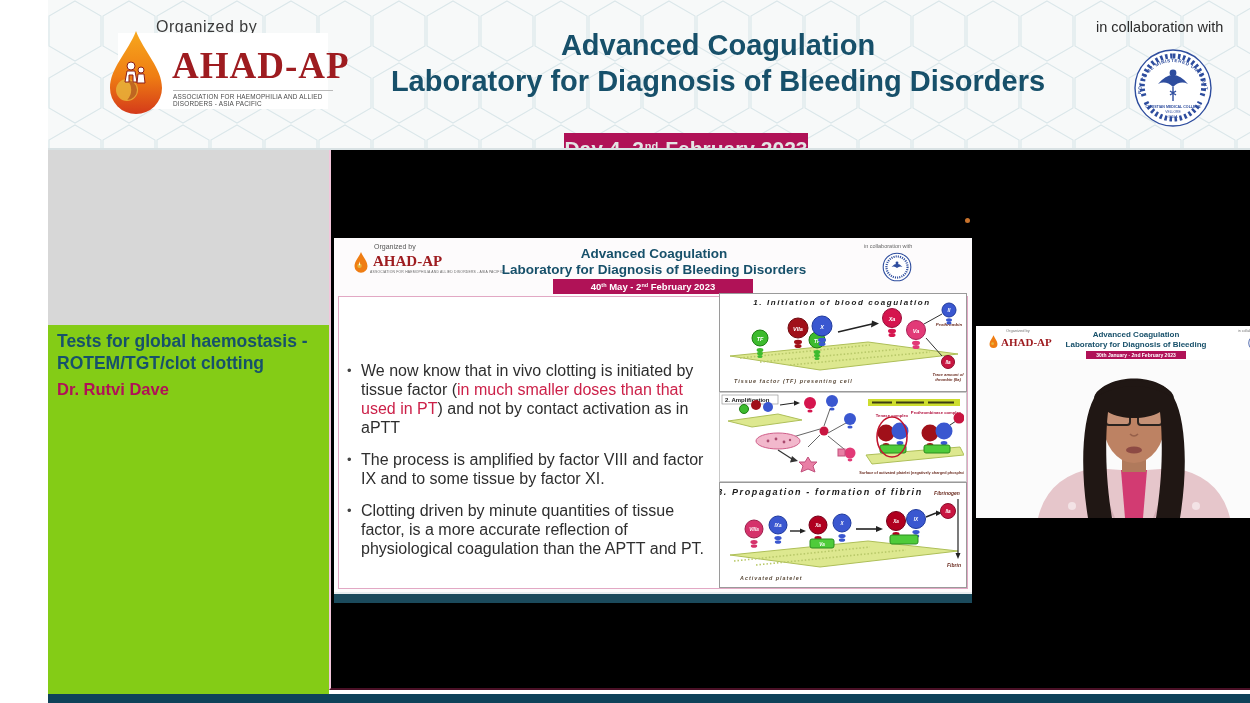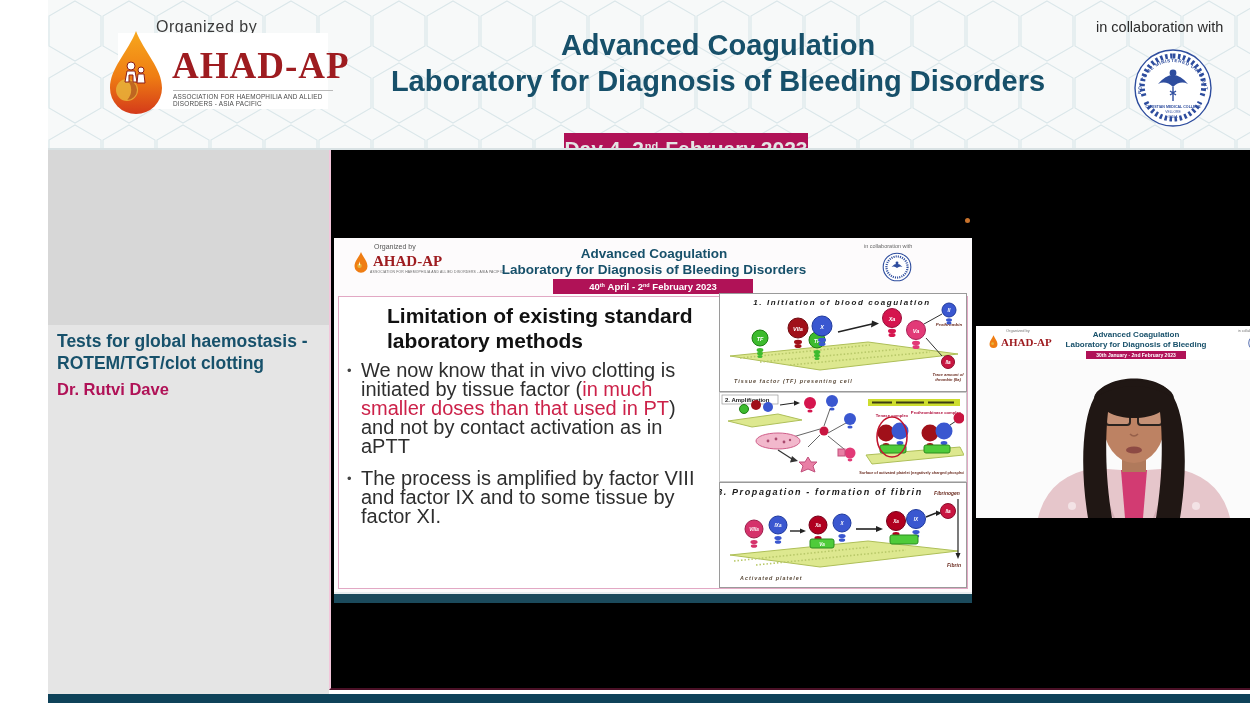--- a/index.html
+++ b/index.html
@@ -14,21 +14,21 @@
   .ahad-drop{position:absolute;left:52px;top:28px;}
   .ahad-name{position:absolute;left:124px;top:44px;font-family:"Liberation Serif",serif;font-weight:700;font-size:37px;color:#9e1c20;letter-spacing:1px;}
   .ahad-tag{position:absolute;left:125px;top:90px;width:160px;font-size:6.4px;color:#4a4a4a;letter-spacing:.2px;border-top:1px solid #b9b9b9;padding-top:2px;}
   .main-title{position:absolute;left:300px;top:27px;width:740px;text-align:center;color:#17506a;font-weight:700;font-size:29px;line-height:36px;}
   .collab{position:absolute;left:1048px;top:19px;font-size:14.5px;color:#2b2b2b;}
   .cmc-big{position:absolute;left:1084px;top:44px;}
   .day-banner{position:absolute;left:516px;top:133px;width:244px;height:32px;background:#b01257;color:#e5e5e5;font-weight:700;font-size:21px;display:flex;align-items:center;justify-content:center;}
   .day-banner sup{font-size:11px;margin:0 1px 7px 1px;}
 
   
-  .sidebar{position:absolute;left:0;top:150px;width:281px;height:544px;background:#e5e5e5;}
+  .sidebar{position:absolute;left:0;top:150px;width:281px;height:544px;background:#84cc16;}
   .gray-panel{position:absolute;left:0;top:0;width:281px;height:175px;background:#d7d7d7;}
   .session-info{position:absolute;left:9px;top:180px;width:268px;}
   .session-title{color:#17516b;font-weight:700;font-size:17.5px;line-height:22px;margin:0;}
   .speaker-name{color:#b01257;font-weight:700;font-size:16.5px;margin-top:6px;}
 
   
   .video-area{position:absolute;left:281px;top:150px;width:963px;height:540px;background:#000;border-left:2px solid #f2c6da;border-right:3px solid #f0c3d9;border-bottom:2px solid #4a1026;box-sizing:border-box;}
   .rec-dot{position:absolute;left:634px;top:68px;width:5px;height:5px;border-radius:50%;background:#c8722c;}
 
   
@@ -39,21 +39,21 @@
   .slide-ahad .nm{font-family:"Liberation Serif",serif;font-weight:700;font-size:15px;color:#9e1c20;margin-left:3px;}
   .slide-ahad .tg{font-size:3.4px;color:#666;letter-spacing:.2px;}
   .slide-title{position:absolute;left:120px;top:8px;width:400px;text-align:center;color:#17506a;font-weight:700;font-size:13.5px;line-height:16px;}
   .slide-collab{position:absolute;left:530px;top:5px;font-size:5.5px;color:#666;}
   .slide-cmc{position:absolute;left:548px;top:13px;}
   .slide-date{position:absolute;left:219px;top:41px;width:200px;height:15px;background:#b01257;color:#fff;font-weight:700;font-size:9.5px;display:flex;align-items:center;justify-content:center;}
   .slide-date sup{font-size:5.5px;margin-bottom:3px;}
   .content-box{position:absolute;left:4px;top:58px;width:628px;height:291px;border:1px solid #e2a8c4;background:#fff;}
   .limit-title{position:absolute;left:48px;top:6px;width:330px;color:#111;font-weight:700;font-size:21px;line-height:25px;}
   .bullets{position:absolute;left:6px;top:64px;width:366px;margin:0;padding:0;list-style:none;}
-  .bullets li{position:relative;padding-left:16px;margin-bottom:13px;font-size:20px;line-height:19px;color:#2e2e2e;}
+  .bullets li{position:relative;padding-left:16px;margin-bottom:13px;font-size:16px;line-height:19px;color:#2e2e2e;}
   .bullets li::before{content:"\2022";position:absolute;left:2px;top:0;color:#444;font-size:13px;}
   .red-em{color:#cc2149;}
 
   .panel{position:absolute;background:#fff;border:1px solid #9a9a9a;}
   .p1{left:380px;top:-4px;width:246px;height:97px;font-style:italic;}
   .p2{left:380px;top:95px;width:246px;height:88px;border-color:#c9c9c9;}
   .p3{left:380px;top:185px;width:246px;height:104px;font-style:italic;}
 
   
   .presenter{position:absolute;left:645px;top:176px;width:317px;height:192px;background:#ffffff;}
@@ -180,32 +180,29 @@
         <div>Laboratory for Diagnosis of Bleeding Disorders</div>
       </div>
       <div class="slide-collab">in collaboration with</div>
       <svg class="slide-cmc" width="30" height="32" viewBox="0 0 82 88">
         <circle cx="41" cy="44" r="38" fill="#fff" stroke="#2e4d9e" stroke-width="3"></circle>
         <circle cx="41" cy="44" r="29" fill="none" stroke="#2e4d9e" stroke-width="6" stroke-dasharray="3,3"></circle>
         <path d="M26,44 Q41,26 56,44 Q48,40 41,47 Q34,40 26,44 Z" fill="#2e4d9e"></path>
         <circle cx="41" cy="33" r="4" fill="#2e4d9e"></circle>
       </svg>
       <div class="slide-date">
-        <span>40</span><sup>th</sup>&nbsp;<span>April - 2</span><sup>nd</sup>&nbsp;<span>February 2023</span>
+        <span>40</span><sup>th</sup>&nbsp;<span>May - 2</span><sup>nd</sup>&nbsp;<span>February 2023</span>
       </div>
 
       <div class="content-box">
-        <div class="limit-title">
-          <span>Limitation of existing standard</span>
-          <span>laboratory methods</span>
-        </div>
 
         <ul class="bullets">
           <li><span>We now know that in vivo clotting is initiated by tissue factor (</span><span class="red-em">in much smaller doses than that used in PT</span><span>) and not by contact activation as in aPTT</span></li>
           <li><span>The process is amplified by factor VIII and factor IX and to some tissue by factor XI.</span></li>
+          <li><span>Clotting driven by minute quantities of tissue factor, is a more accurate reflection of physiological coagulation than the APTT and PT.</span></li>
         </ul>
 
         <div class="panel p1">
           <svg width="244" height="95" viewBox="0 0 244 95">
             <text x="122" y="11" text-anchor="middle" font-size="8" class="pnl-title">1. Initiation of blood coagulation</text>
             <path d="M10,62 L148,48 L238,60 L100,76 Z" fill="#dde88f" stroke="#aebf58"></path>
             <path d="M20,64 L150,51 M40,68 L180,55 M70,71 L210,58" stroke="#b9c96a" stroke-width="1.6" stroke-dasharray="1.5,2" fill="none"></path>
 
             <g transform="translate(40,44)">
                 <ellipse cx="0" cy="12" rx="3.4" ry="2" fill="#3dbb2e"></ellipse>

